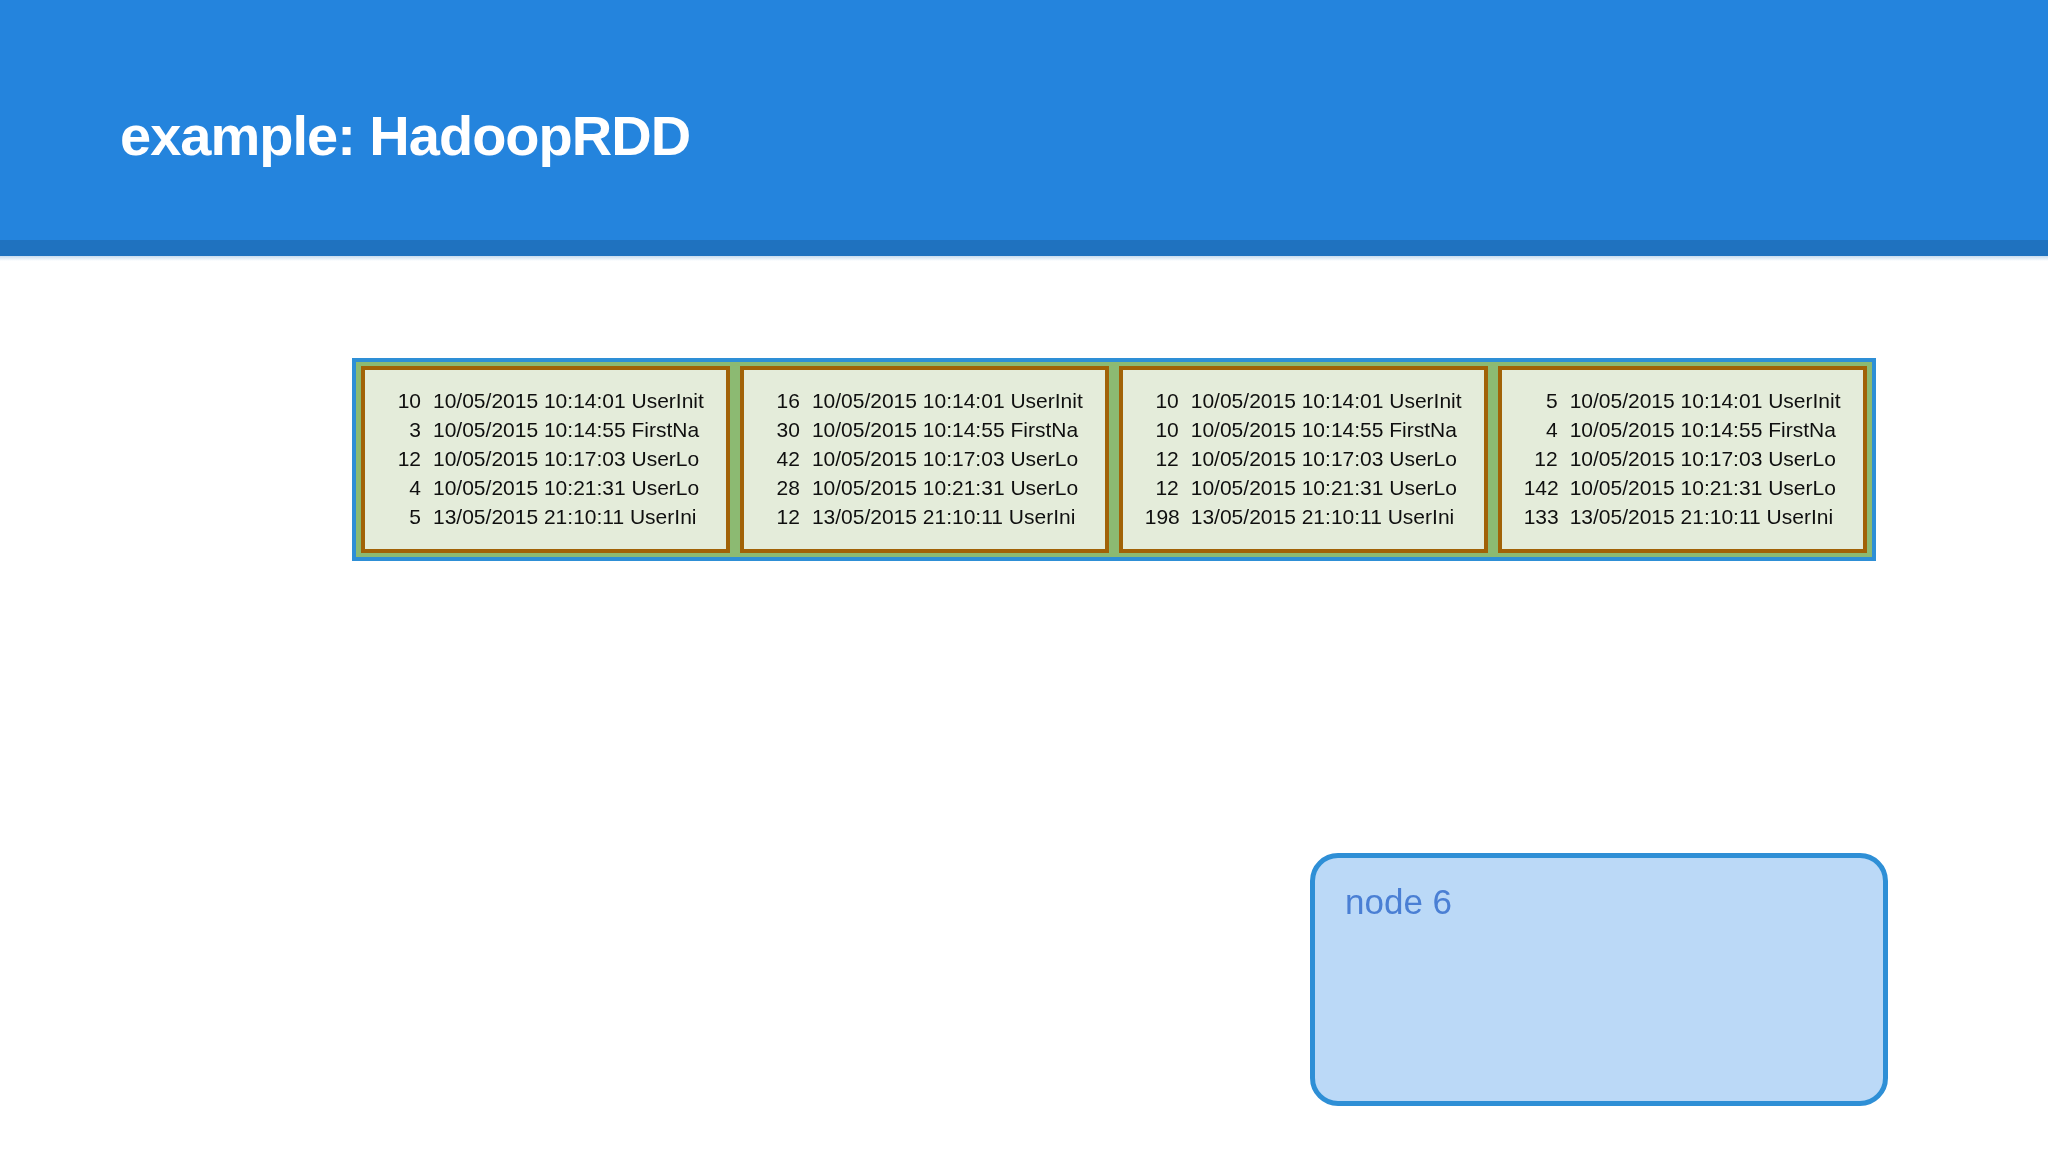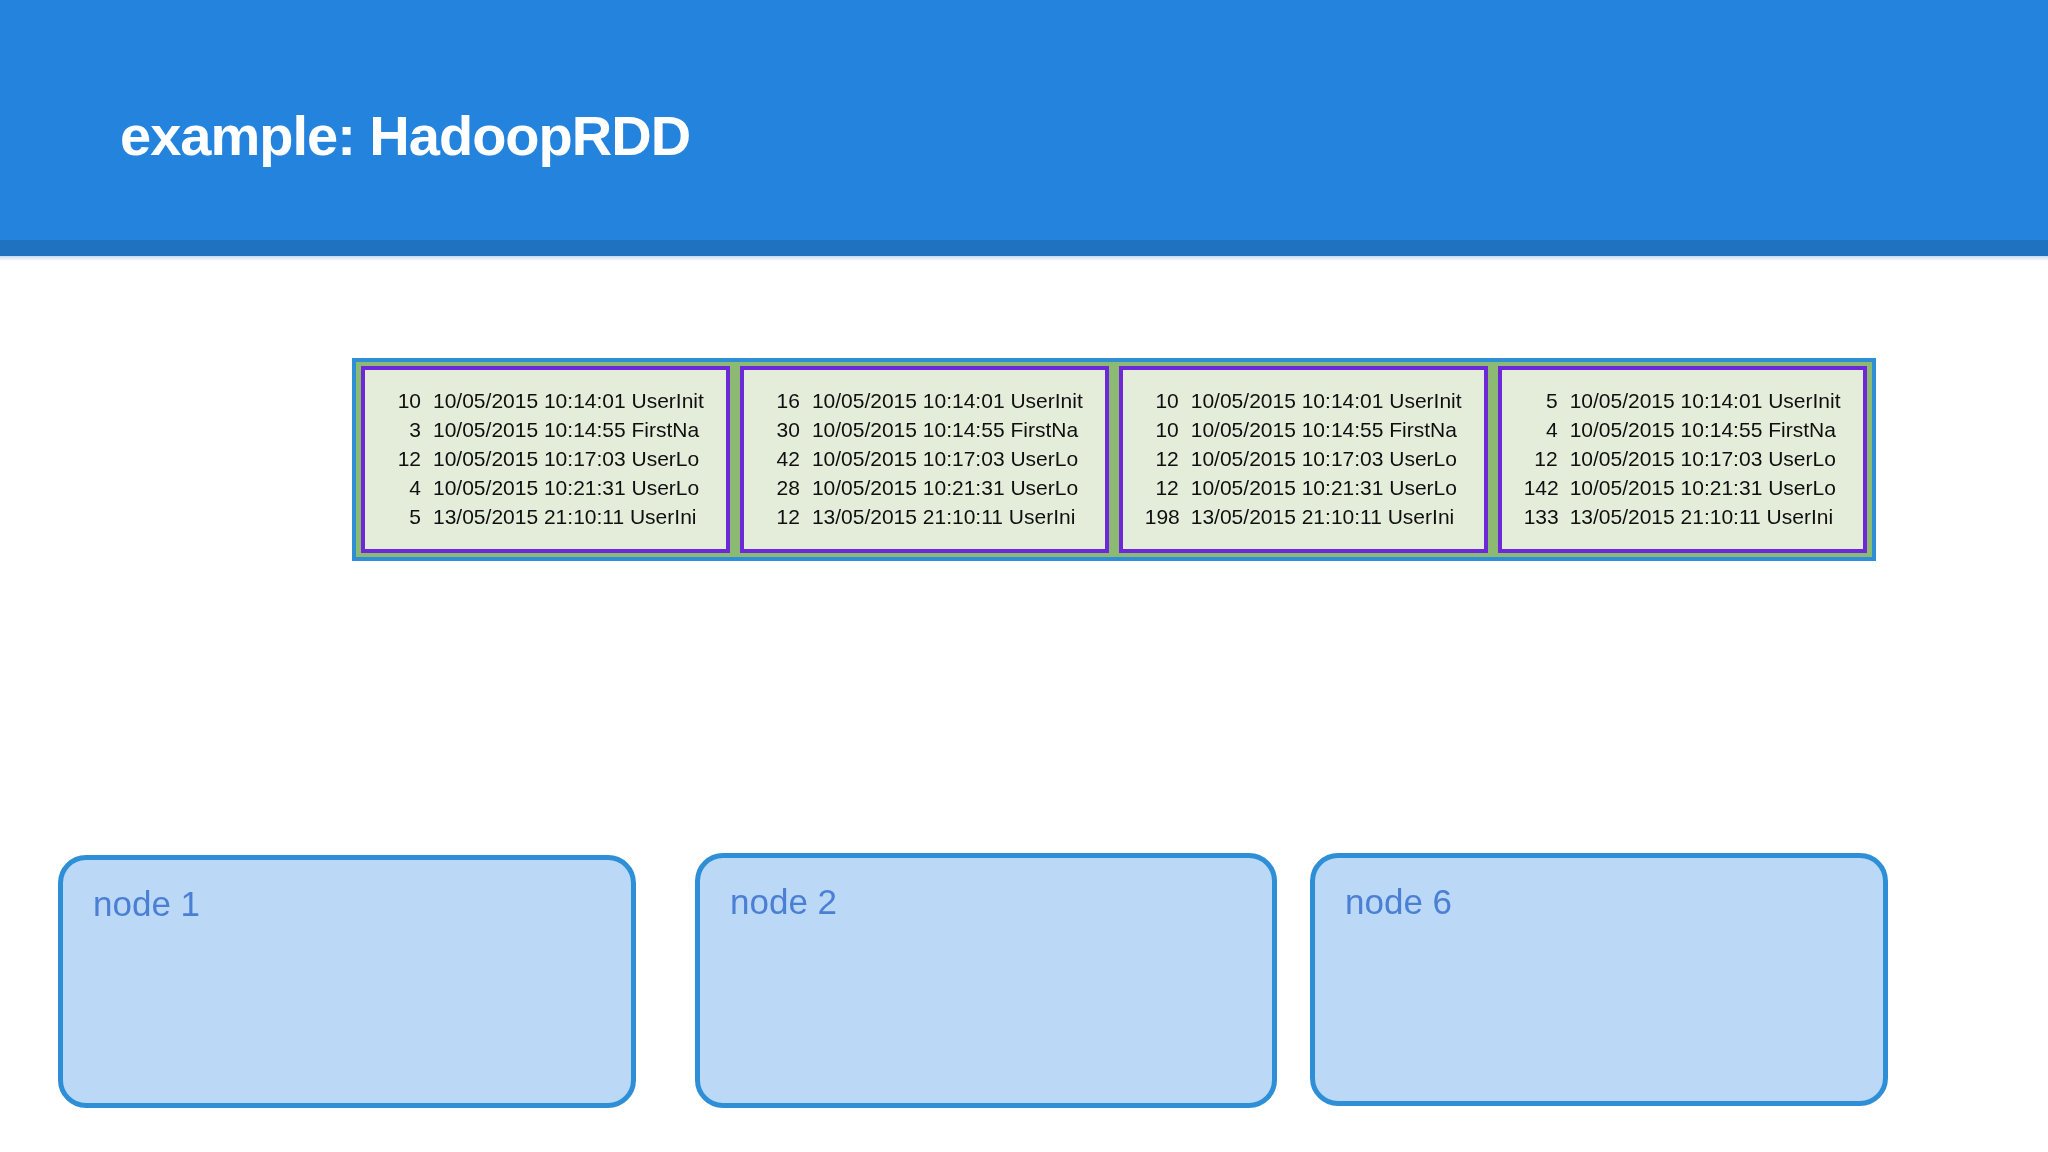--- a/index.html
+++ b/index.html
@@ -64,21 +64,21 @@
     top: 358px;
     display: flex;
     flex-direction: row;
     align-items: stretch;
     background: #8cba72;
     border: 4px solid #2e8fd6;
     padding: 4px 0;
   }
   .block {
     background: #e4ecda;
-    border: 4px solid #6d28d9;
+    border: 4px solid #a16207;
     margin: 0 5px;
     padding: 16px 22px 18px 22px;
   }
   .block-line {
     display: flex;
     flex-direction: row;
     align-items: baseline;
     font-size: 21px;
     line-height: 29px;
     color: #0f0f0f;
@@ -208,25 +208,19 @@
           <span class="block-id">142</span>
           <span class="block-rest">10/05/2015 10:21:31 UserLo</span>
         </div>
         <div class="block-line">
           <span class="block-id">133</span>
           <span class="block-rest">13/05/2015 21:10:11 UserIni</span>
         </div>
       </div>
     </div>
 
-  <div class="node-box" id="node-1">
-    <span class="node-label">node 1</span>
-  </div>
-
-  <div class="node-box" id="node-2">
-    <span class="node-label">node 2</span>
-  </div>
+
 
   <div class="node-box" id="node-3">
     <span class="node-label">node 6</span>
   </div>
 
 </div>
 
 </body></html>

